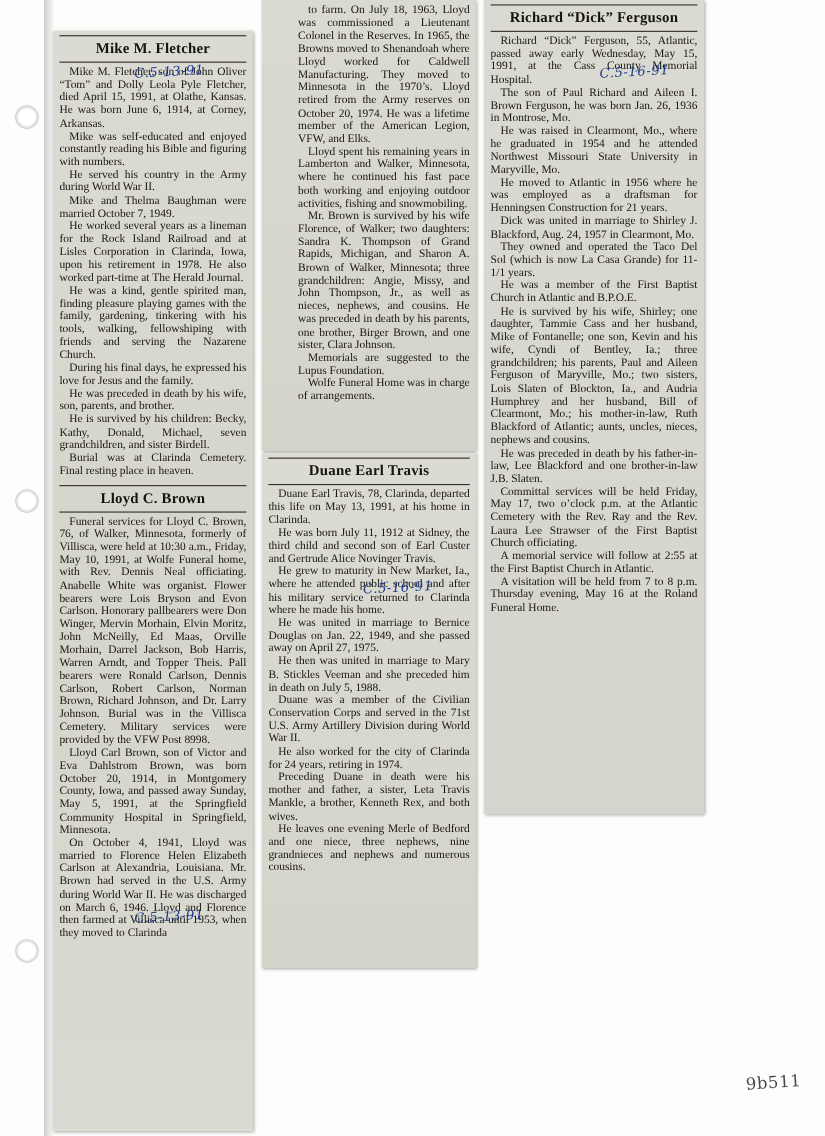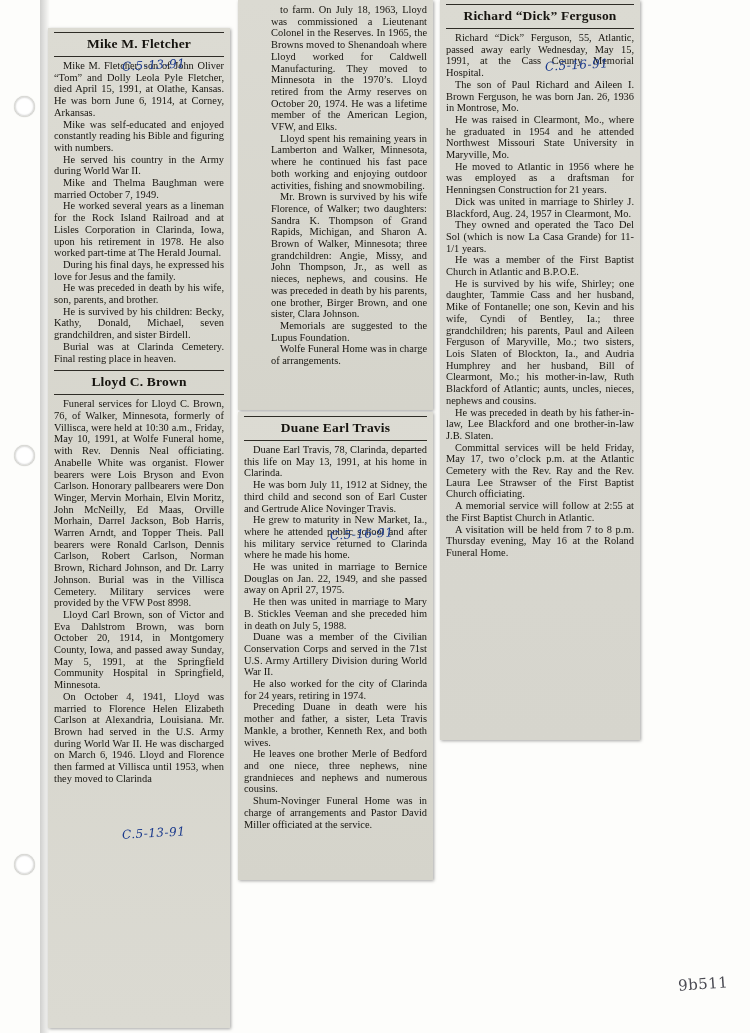--- a/index.html
+++ b/index.html
@@ -123,20 +123,21 @@
 
   <div class="clipping clip-a">
     <div class="headline-box">
       <div class="obit-headline">Mike M. Fletcher</div>
     </div>
     <p class="body">Mike M. Fletcher, son of John Oliver “Tom” and Dolly Leola Pyle Fletcher, died April 15, 1991, at Olathe, Kansas. He was born June 6, 1914, at Corney, Arkansas.</p>
     <p class="body">Mike was self-educated and enjoyed constantly reading his Bible and figuring with numbers.</p>
     <p class="body">He served his country in the Army during World War II.</p>
     <p class="body">Mike and Thelma Baughman were married October 7, 1949.</p>
     <p class="body">He worked several years as a lineman for the Rock Island Railroad and at Lisles Corporation in Clarinda, Iowa, upon his retirement in 1978. He also worked part-time at The Herald Journal.</p>
+    <p class="body">He was a kind, gentle spirited man, finding pleasure playing games with the family, gardening, tinkering with his tools, walking, fellowshiping with friends and serving the Nazarene Church.</p>
     <p class="body">During his final days, he expressed his love for Jesus and the family.</p>
     <p class="body">He was preceded in death by his wife, son, parents, and brother.</p>
     <p class="body">He is survived by his children: Becky, Kathy, Donald, Michael, seven grandchildren, and sister Birdell.</p>
     <p class="body">Burial was at Clarinda Cemetery. Final resting place in heaven.</p>
 
     <div class="headline-box" style="margin-top:6px;">
       <div class="obit-headline">Lloyd C. Brown</div>
     </div>
     <p class="body">Funeral services for Lloyd C. Brown, 76, of Walker, Minnesota, formerly of Villisca, were held at 10:30 a.m., Friday, May 10, 1991, at Wolfe Funeral home, with Rev. Dennis Neal officiating. Anabelle White was organist. Flower bearers were Lois Bryson and Evon Carlson. Honorary pallbearers were Don Winger, Mervin Morhain, Elvin Moritz, John McNeilly, Ed Maas, Orville Morhain, Darrel Jackson, Bob Harris, Warren Arndt, and Topper Theis. Pall bearers were Ronald Carlson, Dennis Carlson, Robert Carlson, Norman Brown, Richard Johnson, and Dr. Larry Johnson. Burial was in the Villisca Cemetery. Military services were provided by the VFW Post 8998.</p>
     <p class="body">Lloyd Carl Brown, son of Victor and Eva Dahlstrom Brown, was born October 20, 1914, in Montgomery County, Iowa, and passed away Sunday, May 5, 1991, at the Springfield Community Hospital in Springfield, Minnesota.</p>
@@ -156,22 +157,21 @@
       <div class="obit-headline">Duane Earl Travis</div>
     </div>
     <p class="body">Duane Earl Travis, 78, Clarinda, departed this life on May 13, 1991, at his home in Clarinda.</p>
     <p class="body">He was born July 11, 1912 at Sidney, the third child and second son of Earl Custer and Gertrude Alice Novinger Travis.</p>
     <p class="body">He grew to maturity in New Market, Ia., where he attended public school and after his military service returned to Clarinda where he made his home.</p>
     <p class="body">He was united in marriage to Bernice Douglas on Jan. 22, 1949, and she passed away on April 27, 1975.</p>
     <p class="body">He then was united in marriage to Mary B. Stickles Veeman and she preceded him in death on July 5, 1988.</p>
     <p class="body">Duane was a member of the Civilian Conservation Corps and served in the 71st U.S. Army Artillery Division during World War II.</p>
     <p class="body">He also worked for the city of Clarinda for 24 years, retiring in 1974.</p>
     <p class="body">Preceding Duane in death were his mother and father, a sister, Leta Travis Mankle, a brother, Kenneth Rex, and both wives.</p>
-    <p class="body">He leaves one brother Merle of Bedford and one niece, three nephews, nine grandnieces and nephews and numerous cousins.</p>
-    <p class="body">Shum-Novinger Funeral Home was in charge of arrangements and Pastor David Miller officiated at the service.</p>
+    <p class="body">He leaves one evening Merle of Bedford and one niece, three nephews, nine grandnieces and nephews and numerous cousins.</p>
   </div>
 
   <div class="clipping clip-d">
     <div class="headline-box">
       <div class="obit-headline">Richard “Dick” Ferguson</div>
     </div>
     <p class="body">Richard “Dick” Ferguson, 55, Atlantic, passed away early Wednesday, May 15, 1991, at the Cass County Memorial Hospital.</p>
     <p class="body">The son of Paul Richard and Aileen I. Brown Ferguson, he was born Jan. 26, 1936 in Montrose, Mo.</p>
     <p class="body">He was raised in Clearmont, Mo., where he graduated in 1954 and he attended Northwest Missouri State University in Maryville, Mo.</p>
     <p class="body">He moved to Atlantic in 1956 where he was employed as a draftsman for Henningsen Construction for 21 years.</p>

